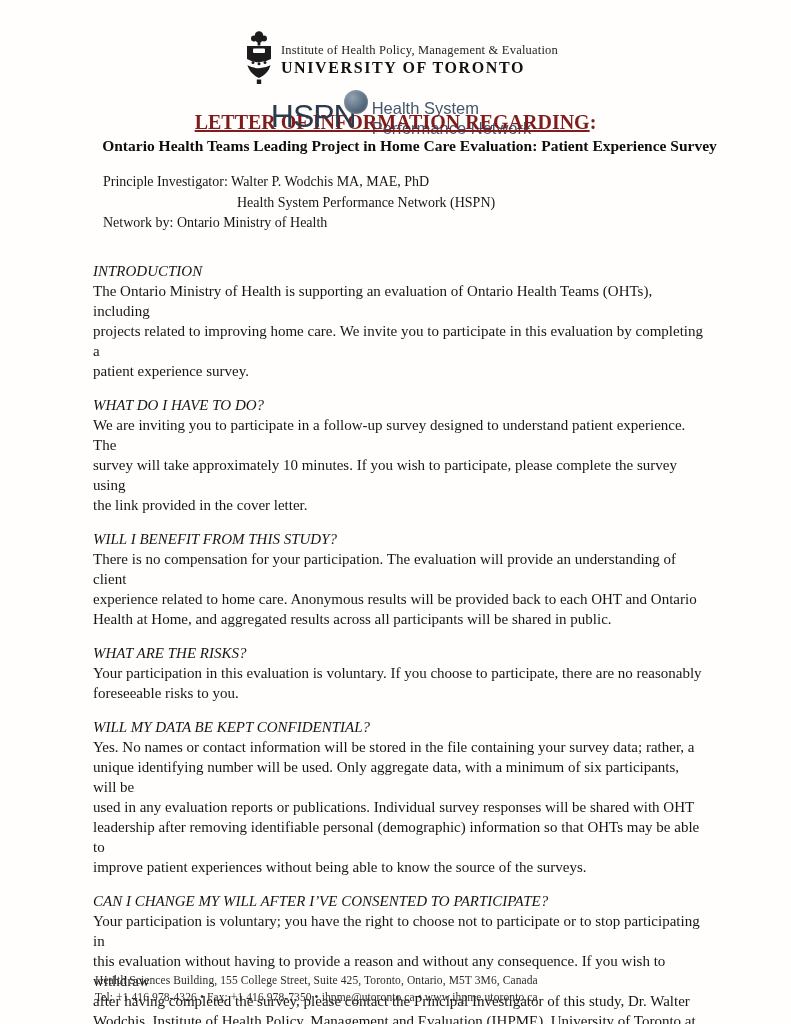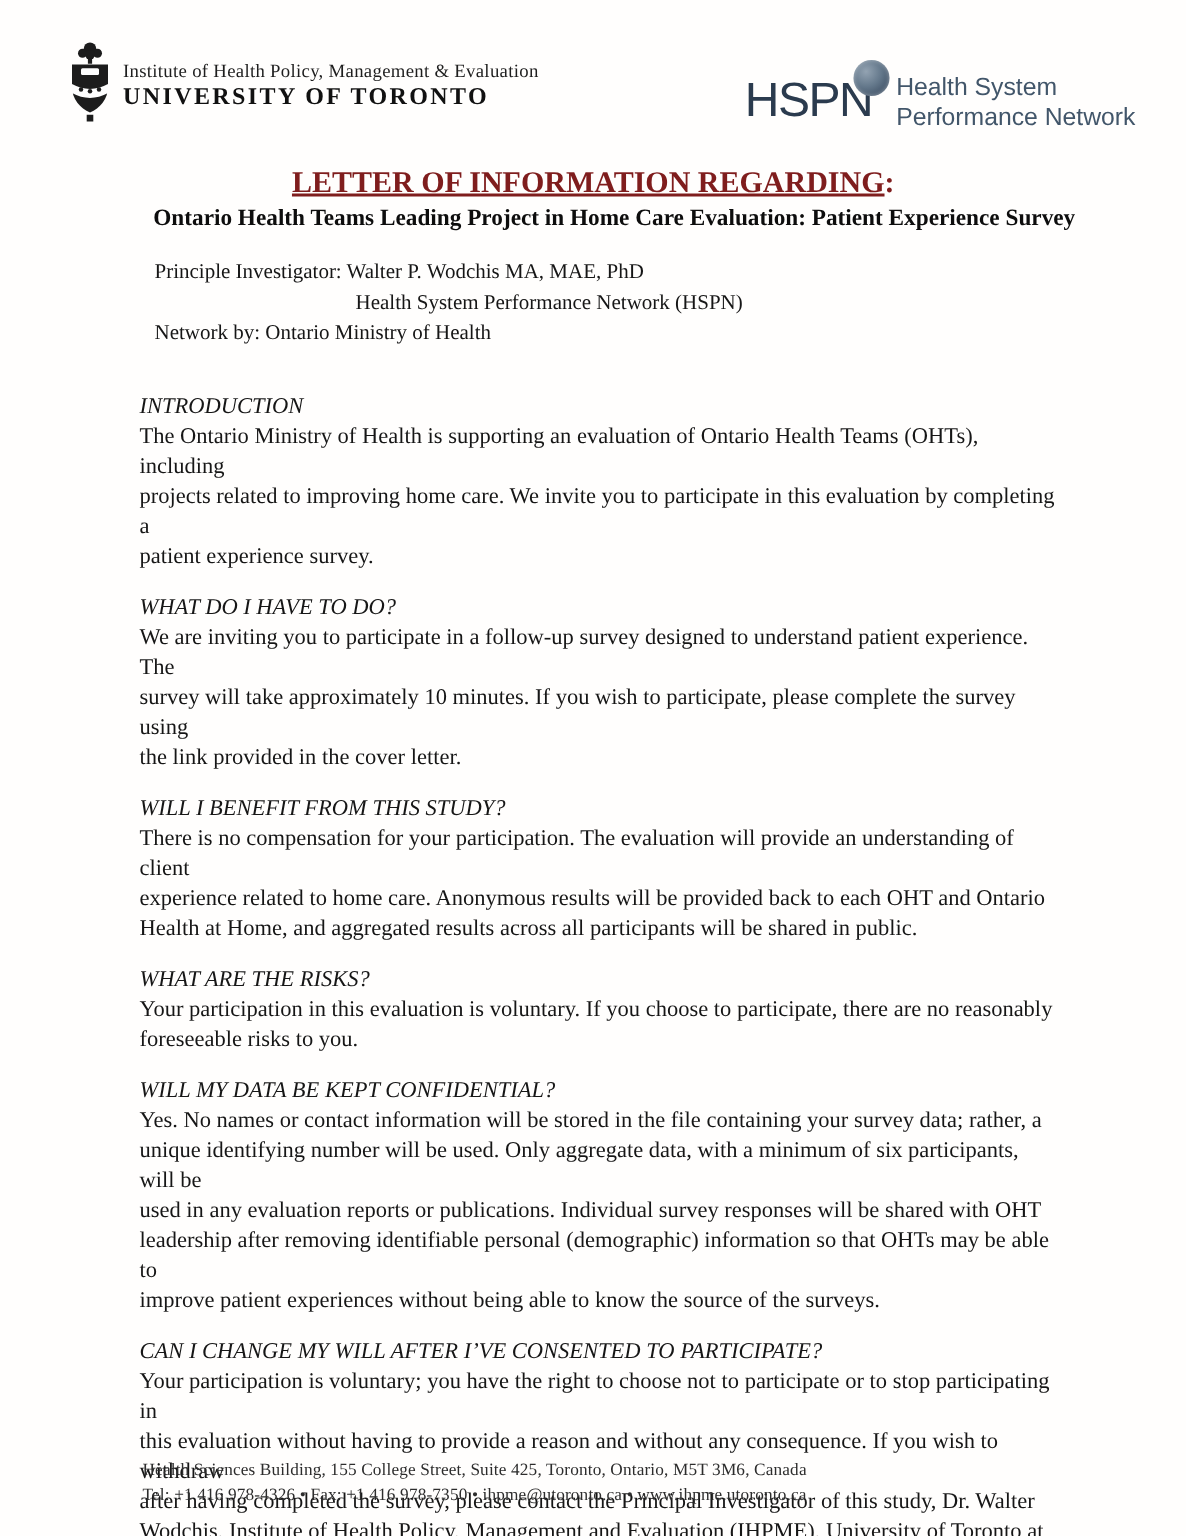--- a/index.html
+++ b/index.html
@@ -8,23 +8,24 @@
     width: 791px; height: 1024px;
     font-family: "Liberation Serif", serif;
     color: #161616;
     position: relative;
     overflow: hidden;
   }
   .page { position: relative; width: 791px; height: 1024px; background: #fffefd; }
 
   
   .header {
-    display: flex; justify-content: space-between; align-items: flex-end;
+    display: flex; justify-content: space-between; align-items: center;
     padding: 30px 34px 0 45px;
     height: 88px;
+    flex-direction: column;
   }
   .uoft { display: flex; align-items: flex-start; }
   .uoft-crest { flex: 0 0 auto; margin-top: 0; }
   .uoft-text { margin-left: 7px; padding-top: 13px; }
   .uoft-institute {
     font-size: 12.5px; line-height: 15px; color: #1e1e1e; letter-spacing: 0.2px;
   }
   .uoft-university {
     font-size: 16px; line-height: 19px; font-weight: 700;
     letter-spacing: 1.6px; color: #111;

